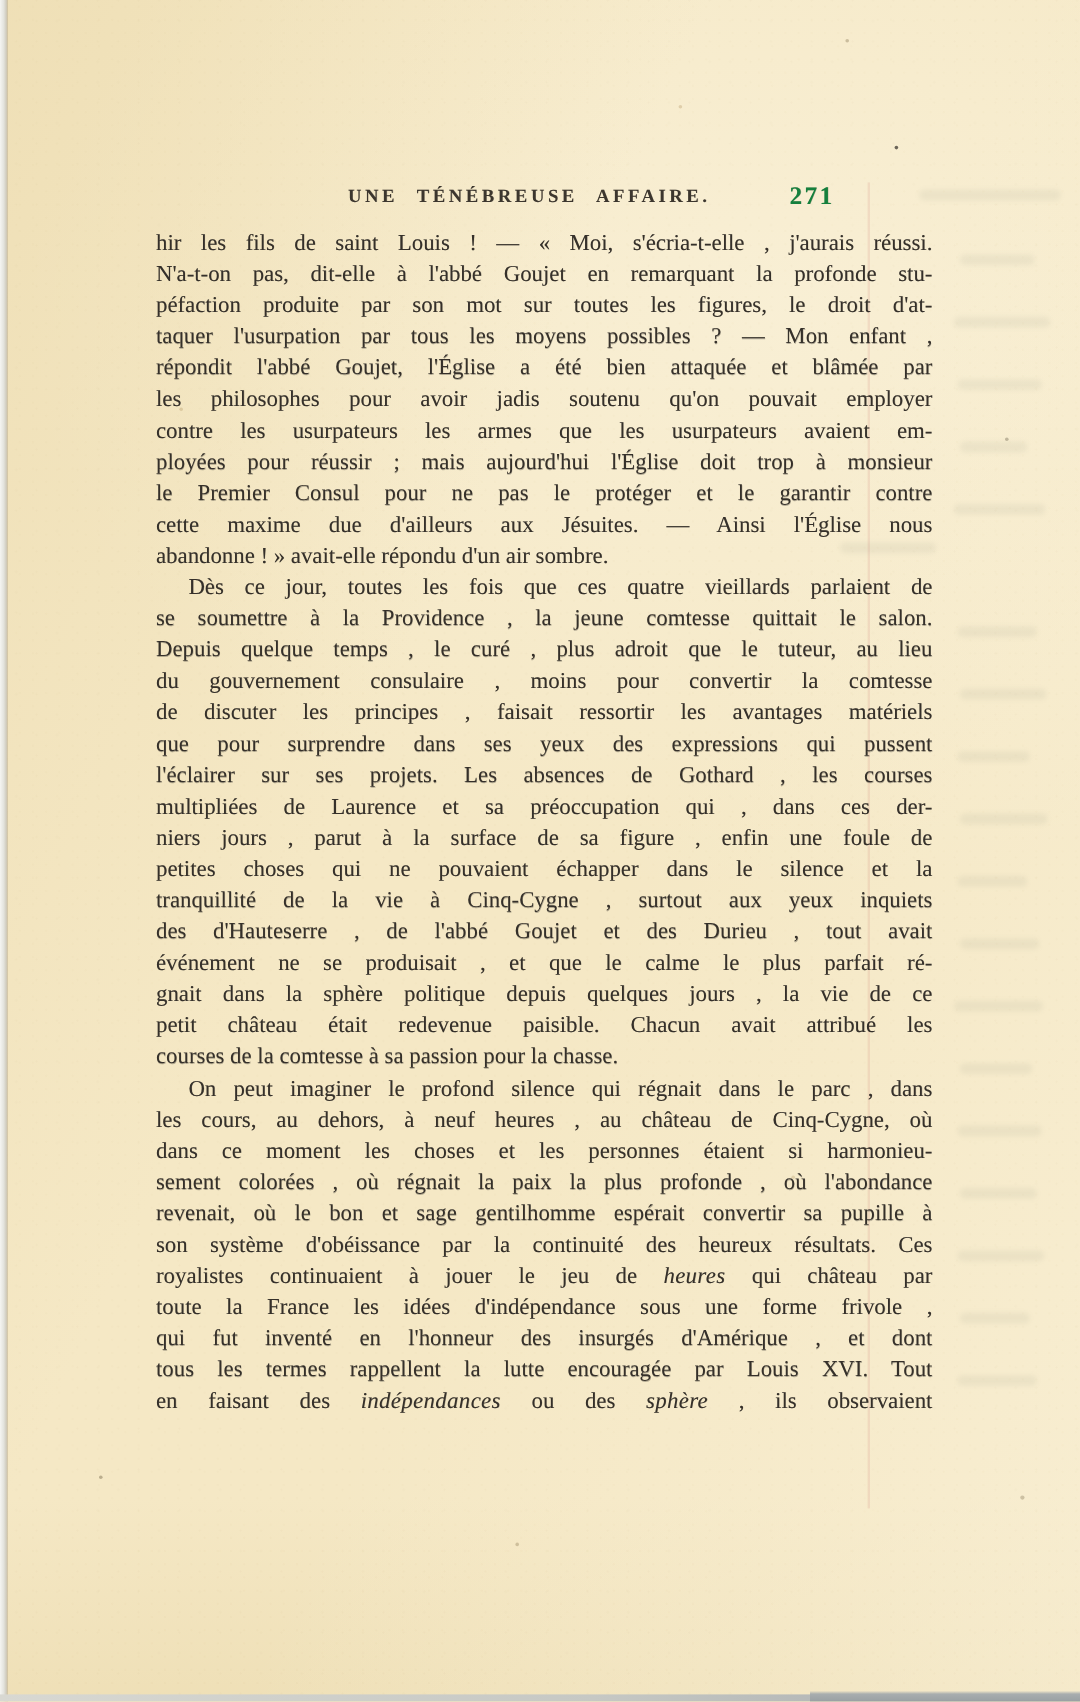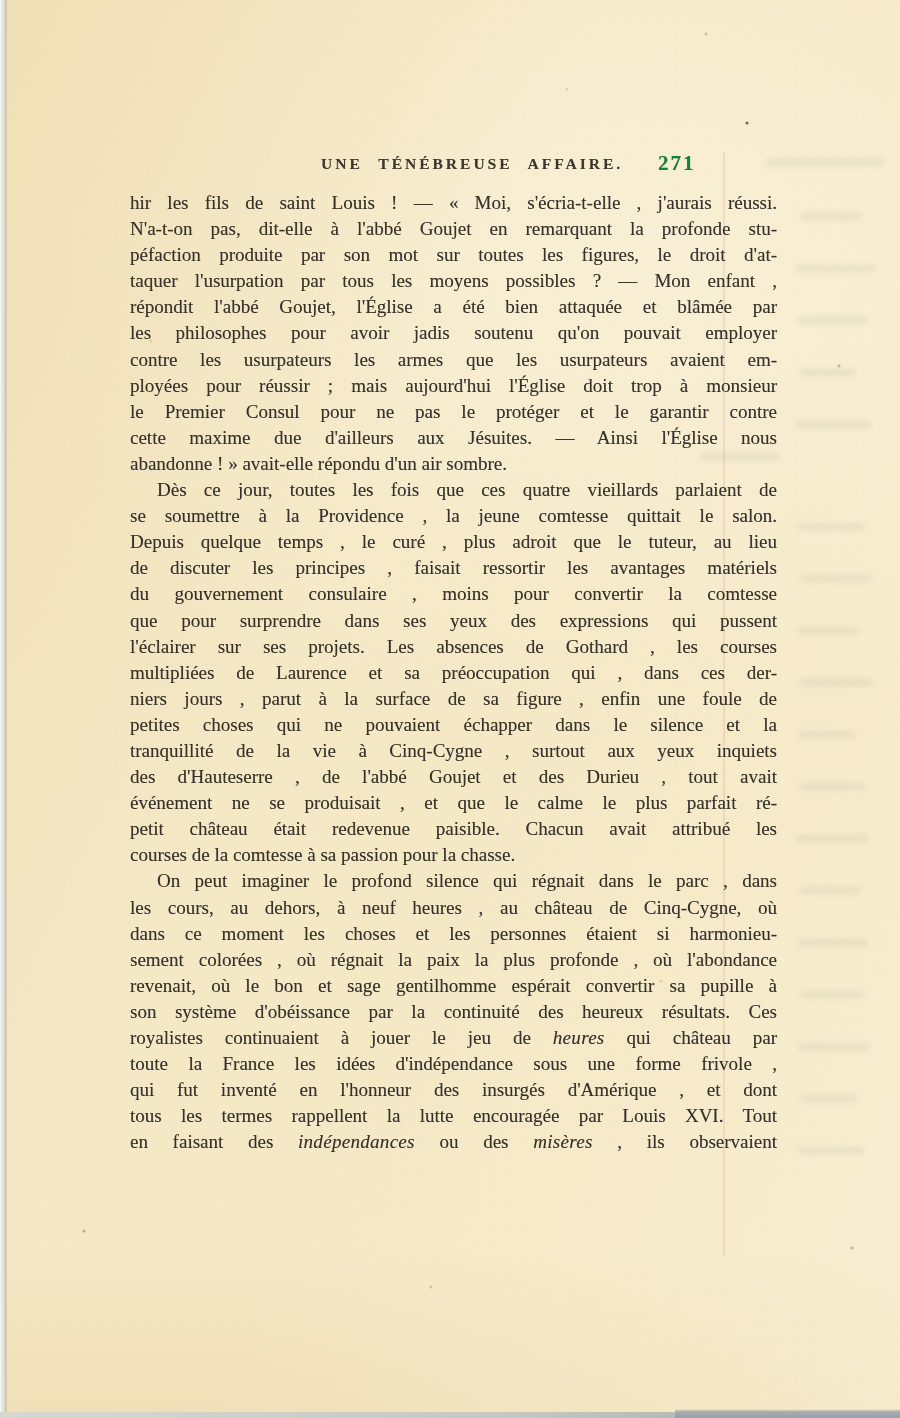--- a/index.html
+++ b/index.html
@@ -66,21 +66,20 @@
       150px 340px 0 0.5px rgba(170,140,85,0.30),
       660px 980px 0 0.5px rgba(170,140,85,0.28);
   }
   
   .page-header{position:absolute;left:130px;top:151px;width:647px;height:26px;}
   .running-title{
     position:absolute;left:160px;top:4px;
     font-size:15.5px;font-weight:700;letter-spacing:3px;word-spacing:9px;
     color:#3c362e;white-space:nowrap;
     text-shadow:0.3px 0.3px 0 rgba(60,54,46,0.30);
-    margin-left:31px;
   }
   .page-number{
     position:absolute;left:528px;top:0;
     font-size:21px;font-weight:600;letter-spacing:2px;color:#15803d;
     text-shadow:0.3px 0.3px 0 rgba(53,47,40,0.30);
   }
   
   .text-block{
     position:absolute;left:130px;top:190px;width:647px;
     font-size:19px;line-height:26.1px;color:#35302a;
@@ -134,40 +133,41 @@
     <div class="line"><span>répondit l'abbé Goujet, l'Église a été bien attaquée et blâmée par</span></div>
     <div class="line"><span>les philosophes pour avoir jadis soutenu qu'on pouvait employer</span></div>
     <div class="line"><span>contre les usurpateurs les armes que les usurpateurs avaient em-</span></div>
     <div class="line"><span>ployées pour réussir ; mais aujourd'hui l'Église doit trop à monsieur</span></div>
     <div class="line"><span>le Premier Consul pour ne pas le protéger et le garantir contre</span></div>
     <div class="line"><span>cette maxime due d'ailleurs aux Jésuites. — Ainsi l'Église nous</span></div>
     <div class="line no-just"><span>abandonne ! » avait-elle répondu d'un air sombre.</span></div>
     <div class="line indent"><span>Dès ce jour, toutes les fois que ces quatre vieillards parlaient de</span></div>
     <div class="line"><span>se soumettre à la Providence , la jeune comtesse quittait le salon.</span></div>
     <div class="line"><span>Depuis quelque temps , le curé , plus adroit que le tuteur, au lieu</span></div>
+    <div class="line"><span>du gouvernement consulaire , moins pour convertir la comtesse</span></div>
     <div class="line"><span>de discuter les principes , faisait ressortir les avantages matériels</span></div>
-    <div class="line"><span>du gouvernement consulaire , moins pour convertir la comtesse</span></div>
     <div class="line"><span>que pour surprendre dans ses yeux des expressions qui pussent</span></div>
     <div class="line"><span>l'éclairer sur ses projets. Les absences de Gothard , les courses</span></div>
     <div class="line"><span>multipliées de Laurence et sa préoccupation qui , dans ces der-</span></div>
     <div class="line"><span>niers jours , parut à la surface de sa figure , enfin une foule de</span></div>
     <div class="line"><span>petites choses qui ne pouvaient échapper dans le silence et la</span></div>
     <div class="line"><span>tranquillité de la vie à Cinq-Cygne , surtout aux yeux inquiets</span></div>
     <div class="line"><span>des d'Hauteserre , de l'abbé Goujet et des Durieu , tout avait</span></div>
     <div class="line"><span>événement ne se produisait , et que le calme le plus parfait ré-</span></div>
+    <div class="line"><span>gnait dans la sphère politique depuis quelques jours , la vie de ce</span></div>
     <div class="line"><span>petit château était redevenue paisible. Chacun avait attribué les</span></div>
     <div class="line no-just"><span>courses de la comtesse à sa passion pour la chasse.</span></div>
     <div class="line indent"><span>On peut imaginer le profond silence qui régnait dans le parc , dans</span></div>
     <div class="line"><span>les cours, au dehors, à neuf heures , au château de Cinq-Cygne, où</span></div>
     <div class="line"><span>dans ce moment les choses et les personnes étaient si harmonieu-</span></div>
     <div class="line"><span>sement colorées , où régnait la paix la plus profonde , où l'abondance</span></div>
     <div class="line"><span>revenait, où le bon et sage gentilhomme espérait convertir sa pupille à</span></div>
     <div class="line"><span>son système d'obéissance par la continuité des heureux résultats. Ces</span></div>
     <div class="line"><span>royalistes continuaient à jouer le jeu de </span><i>heures</i><span> qui château par</span></div>
     <div class="line"><span>toute la France les idées d'indépendance sous une forme frivole ,</span></div>
     <div class="line"><span>qui fut inventé en l'honneur des insurgés d'Amérique , et dont</span></div>
     <div class="line"><span>tous les termes rappellent la lutte encouragée par Louis XVI. Tout</span></div>
-    <div class="line"><span>en faisant des </span><i>indépendances</i><span> ou des </span><i>misères</i><span> , ils observaient</span></div>
+    <div class="line"><span>en faisant des </span><i>indépendances</i><span> ou des </span><i>sphère</i><span> , ils observaient</span></div>
   </div>
 
 <div class="edge-left"></div>
 <div class="edge-bottom"></div>
 <div class="edge-bottom-right"></div>
 
 </body></html>

